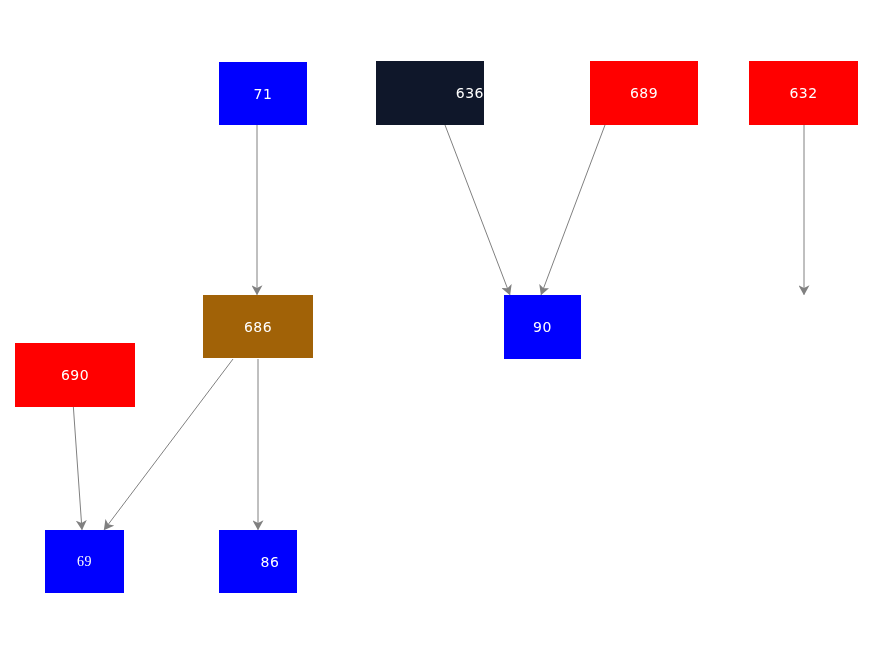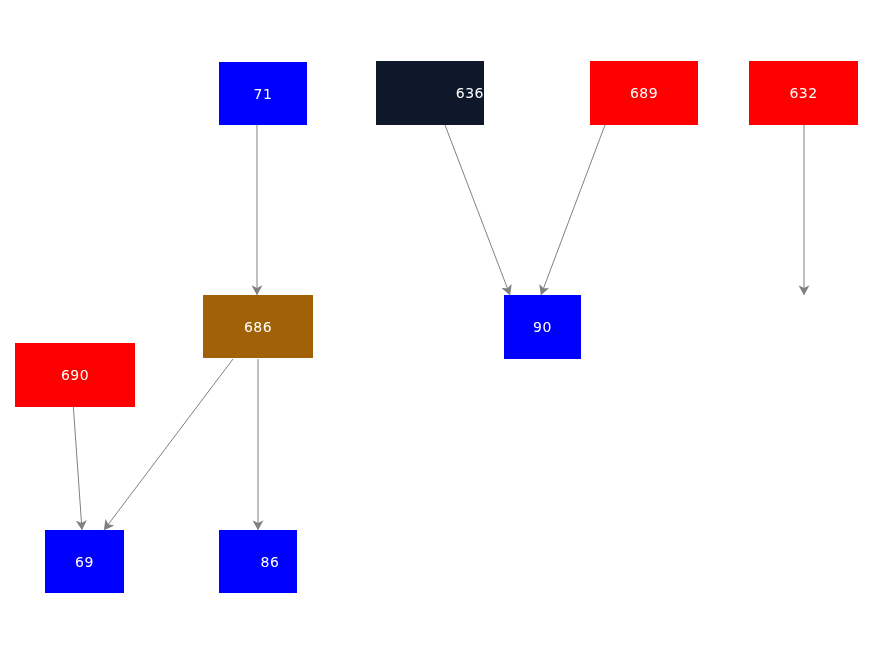--- a/index.html
+++ b/index.html
@@ -76,21 +76,21 @@
   <div id="node-layer">
       <div class="node" style="left: 219px; top: 62px; width: 88px; height: 63px; background: rgb(0, 0, 255);">
         <span class="node-label">71</span>
       </div>
       <div class="node" style="left: 15px; top: 295px; width: 120px; height: 64px; background: rgb(255, 0, 0); margin-top: 48px;">
         <span class="node-label">690</span>
       </div>
       <div class="node" style="left: 203px; top: 295px; width: 110px; height: 63px; background: #a16207;">
         <span class="node-label">686</span>
       </div>
-      <div class="node" style="left: 45px; top: 530px; width: 79px; height: 63px; background: rgb(0, 0, 255);">
+      <div class="node" style="left: 45px; top: 530px; width: 79px; height: 63px; background: rgb(0, 0, 255); font-family: Liberation Serif, serif;">
         <span class="node-label">69</span>
       </div>
       <div class="node" style="left: 219px; top: 530px; width: 78px; height: 63px; background: rgb(0, 0, 255); padding-left: 24px;">
         <span class="node-label">86</span>
       </div>
       <div class="node" style="left: 376px; top: 61px; width: 108px; height: 64px; background: #0f172a; justify-content: flex-end;">
         <span class="node-label">636</span>
       </div>
       <div class="node" style="left: 590px; top: 61px; width: 108px; height: 64px; background: rgb(255, 0, 0);">
         <span class="node-label">689</span>

